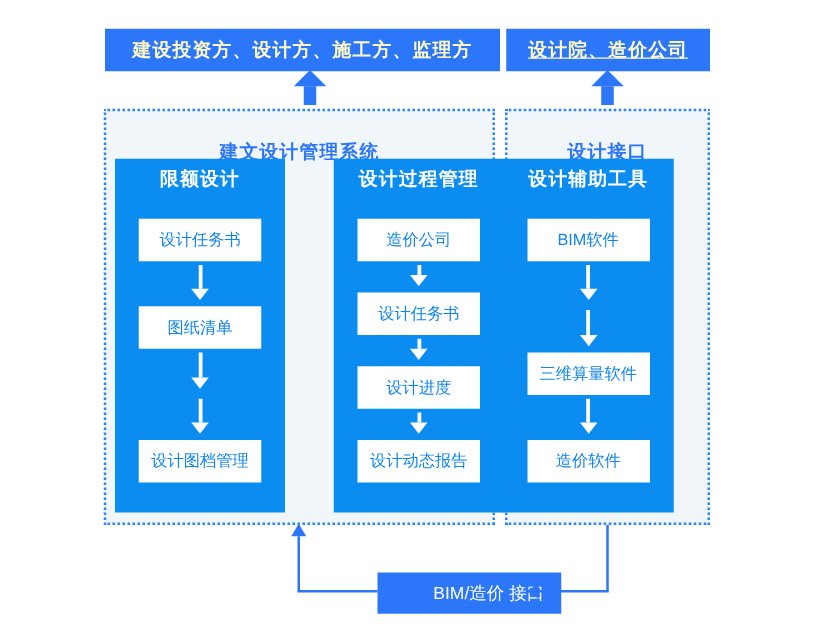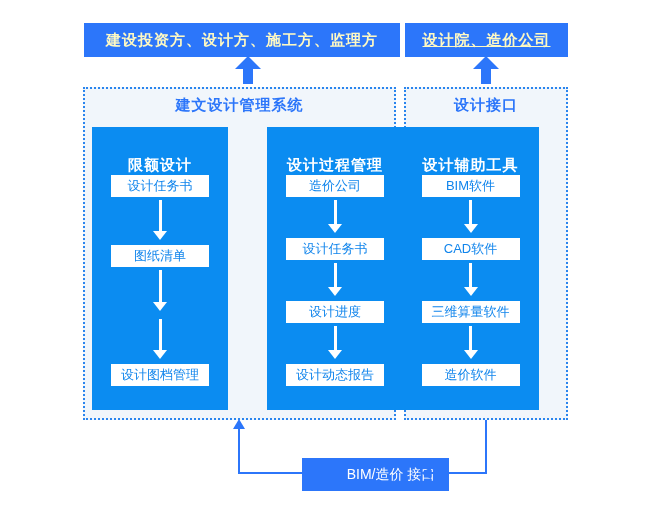--- a/index.html
+++ b/index.html
@@ -27,35 +27,35 @@
   .up-arrow .stem{width:10px;height:15px;background:var(--royal);margin:0 auto;}
   #up-arrow-left{left:235px;}
   #up-arrow-right{left:473px;}
   
   .panel{
     position:absolute;top:87px;height:333px;background:var(--panel-bg);
     border:2px dotted var(--panel-border);box-sizing:border-box;
   }
   #panel-main{left:83px;width:313px;}
   #panel-interface{left:404px;width:164px;}
-  .panel-title{text-align:center;color:var(--royal);font-weight:bold;font-size:15px;margin-top:7px;letter-spacing:1px;}
+  .panel-title{text-align:center;color:var(--royal);font-weight:bold;font-size:15px;margin-top:23px;letter-spacing:1px;}
   
   .column{
     position:absolute;top:127px;height:283px;background:var(--azure);
     display:flex;flex-direction:column;box-sizing:border-box;padding-bottom:24px;
   }
   #col-1{left:92px;width:136px;}
   #col-2{left:251px;width:136px;margin-left:16px;}
   #col-3{left:402px;width:137px;justify-content:flex-end;}
   .col-header{
-    height:48px;padding-top:29px;box-sizing:border-box;text-align:center;
+    height:48px;padding-top:7px;box-sizing:border-box;text-align:center;
     color:#fff;font-weight:bold;font-size:15px;letter-spacing:1px;flex:none;
   }
   .col-item{
-    height:22px;width:98px;margin:0 auto;background:#fff;color:var(--item-text);
+    height:34px;width:98px;margin:0 auto;background:#fff;color:var(--item-text);
     font-size:13px;display:flex;align-items:center;justify-content:center;
     flex:none;white-space:nowrap;
   }
   .col-arrow{flex:1;display:flex;flex-direction:column;align-items:center;padding:3px 0 5px;box-sizing:border-box;}
   .col-arrow .stem{width:3px;flex:1;background:#fff;}
   .col-arrow .head{width:0;height:0;border-left:7px solid transparent;border-right:7px solid transparent;border-top:9px solid #fff;}
   
   .bottom-box{
     position:absolute;left:302px;top:458px;width:116px;height:33px;background:var(--royal);
     color:#fff;font-size:14px;display:flex;align-items:center;justify-content:center;white-space:nowrap;padding-left:31px;
@@ -134,21 +134,20 @@
     <div class="col-item">设计动态报告</div>
   </div>
 
   <div class="column" id="col-3">
     <div class="col-header">设计辅助工具</div>
     <div class="col-item">BIM软件</div>
     <div class="col-arrow">
         <div class="stem"></div>
         <div class="head"></div>
       </div>
-    <div class="col-item">CAD软件</div>
     <div class="col-arrow">
         <div class="stem"></div>
         <div class="head"></div>
       </div>
     <div class="col-item">三维算量软件</div>
     <div class="col-arrow">
         <div class="stem"></div>
         <div class="head"></div>
       </div>
     <div class="col-item">造价软件</div>

